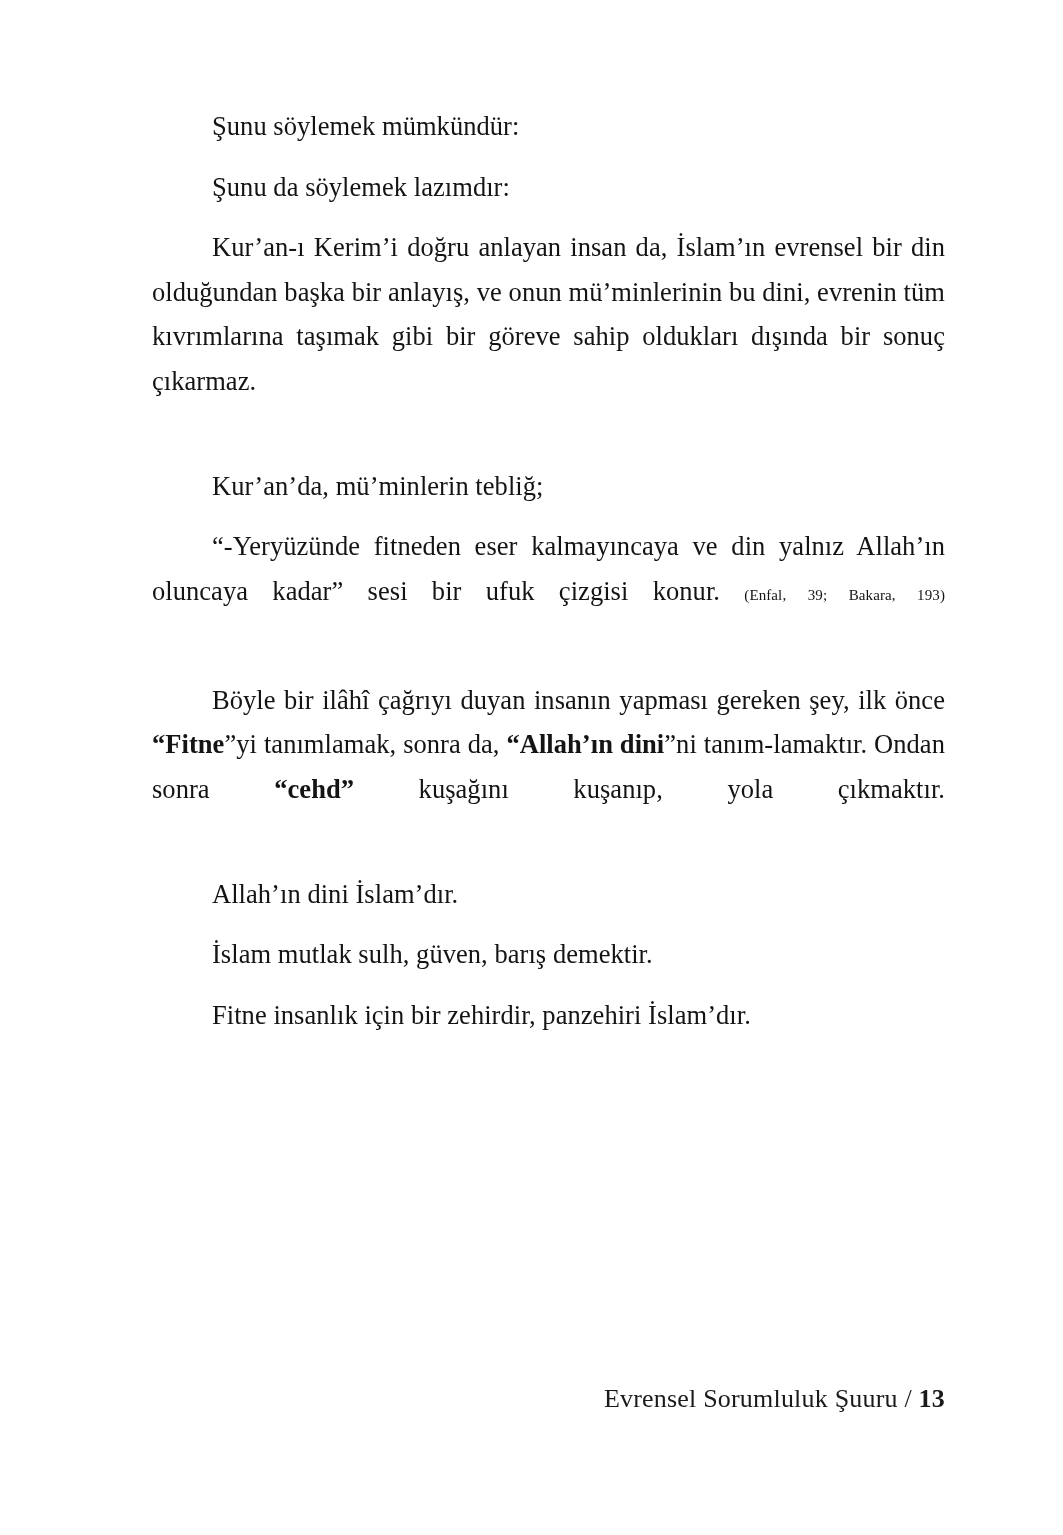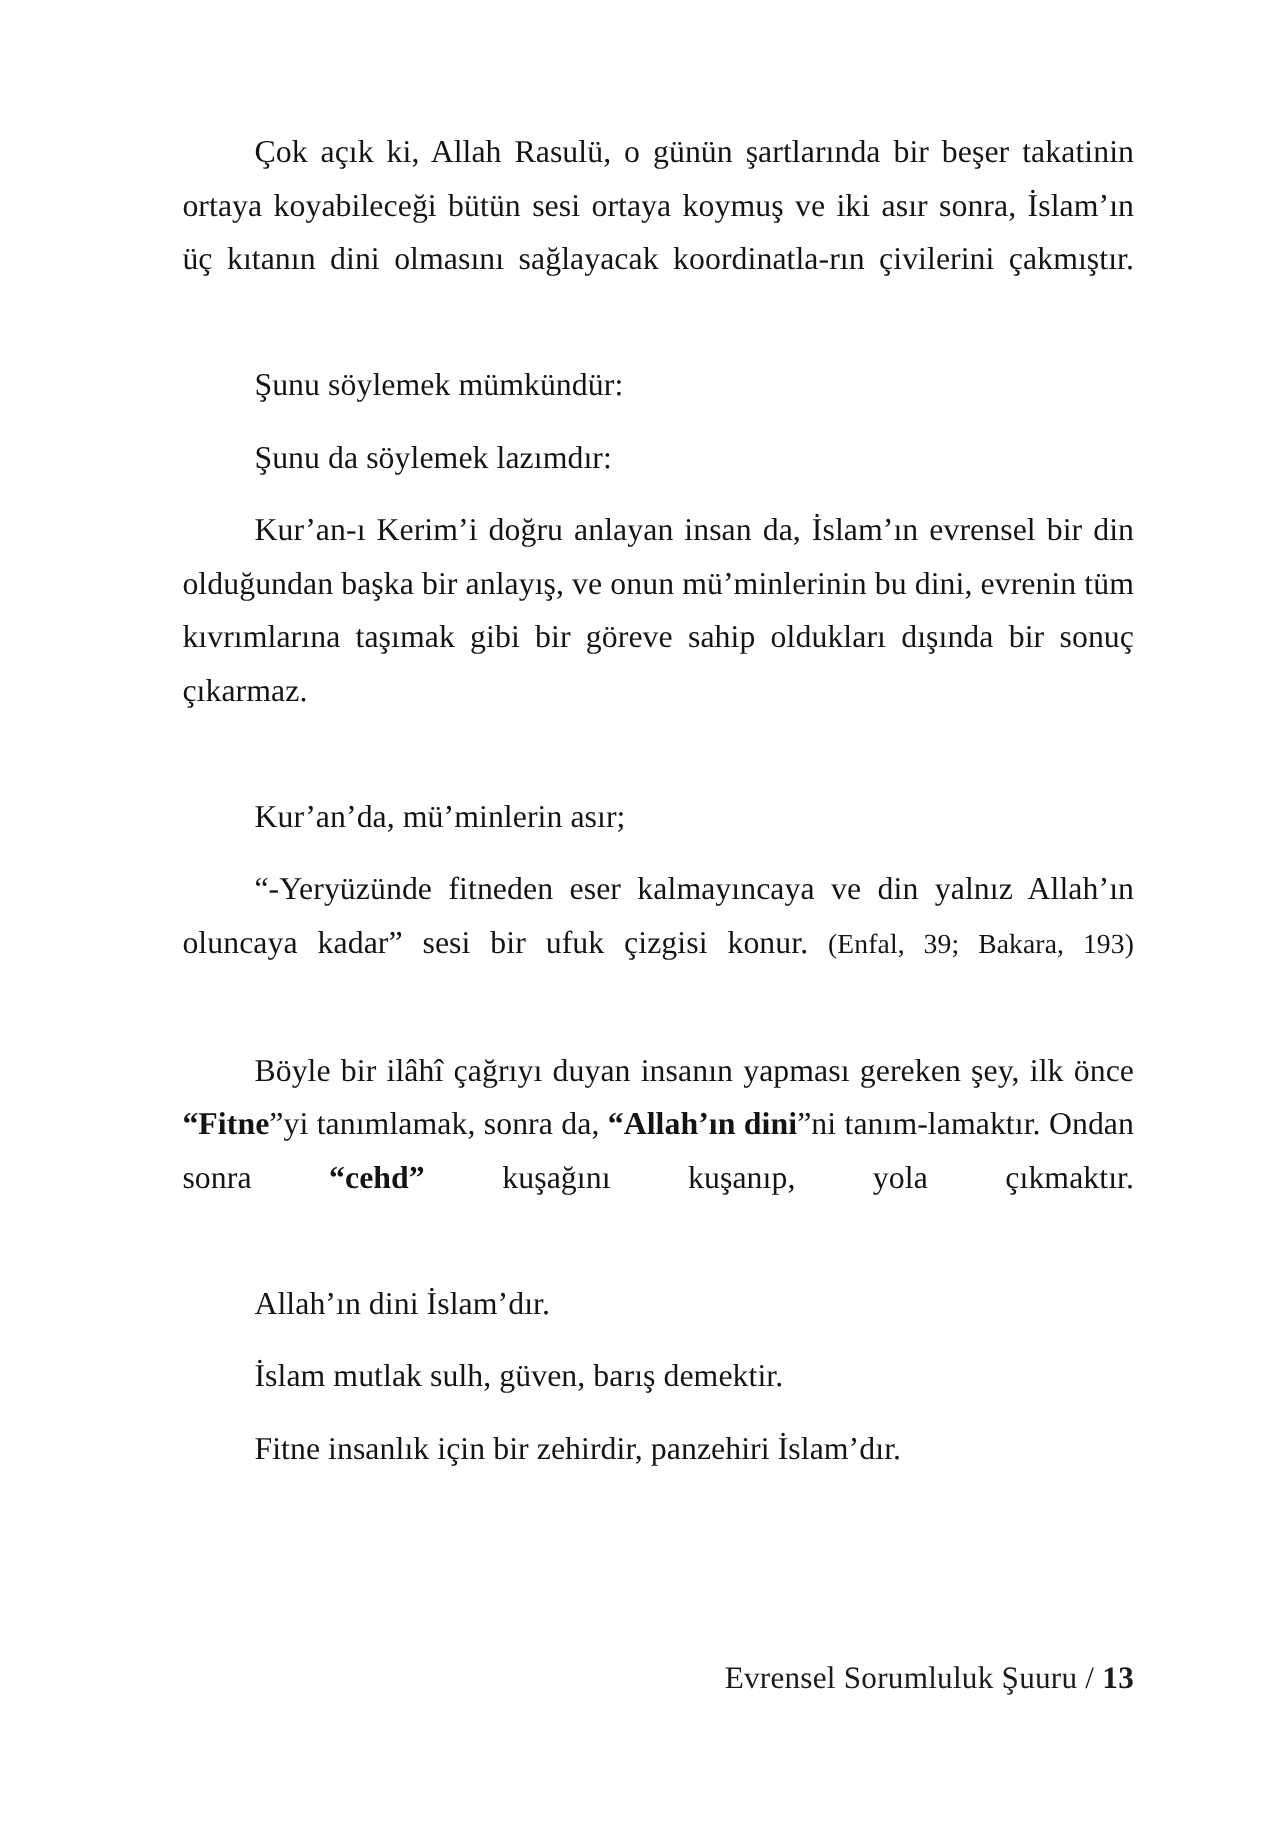--- a/index.html
+++ b/index.html
@@ -58,21 +58,21 @@
 
   .q-bold {
     font-weight: 400;
   }
 
   .inline-bold {
     font-weight: 700;
   }
 
   .citation {
-    font-size: 23px;
+    font-size: 15px;
     line-height: 44.5px;
     letter-spacing: 0.1px;
   }
 
   #footer {
     position: absolute;
     left: 152px;
     top: 1382px;
     width: 793px;
     text-align: right;
@@ -88,30 +88,29 @@
 
   .sp { white-space: pre; }
 </style>
 </head>
 <body>
 
 <div id="page">
 
   <div id="text-column">
 
-    <p class="body-par">Çok açık ki, Allah Rasulü, o günün şartlarında bir beşer takatinin ortaya koyabileceği bütün sesi ortaya koymuş ve iki asır sonra, İslam’ın üç kıtanın dini olmasını sağlayacak koordinatla-rın çivilerini çakmıştır.</p>
 
     <p class="body-par no-justify">Şunu söylemek mümkündür:</p>
 
 
     <p class="body-par no-justify">Şunu da söylemek lazımdır:</p>
 
     <p class="body-par">Kur’an-ı Kerim’i doğru anlayan insan da, İslam’ın evrensel bir din olduğundan başka bir anlayış, ve onun mü’minlerinin bu dini, evrenin tüm kıvrımlarına taşımak gibi bir göreve sahip oldukları dışında bir sonuç çıkarmaz.</p>
 
-    <p class="body-par no-justify">Kur’an’da, mü’minlerin asır;</p>
+    <p class="body-par no-justify">Kur’an’da, mü’minlerin tebliğ;</p>
 
     <p class="body-par"><span class="q-bold">“-Yeryüzünde fitneden eser kalmayıncaya ve din yalnız Allah’ın oluncaya kadar</span><span>”</span><span> sesi bir ufuk çizgisi konur. </span><span class="citation">(Enfal, 39; Bakara, 193)</span></p>
 
     <p class="body-par"><span>Böyle bir ilâhî çağrıyı duyan insanın yapması gereken şey, ilk önce </span><span class="inline-bold">“Fitne</span><span>”yi tanımlamak, sonra da, </span><span class="inline-bold">“Allah’ın dini</span><span>”ni tanım-lamaktır. Ondan sonra </span><span class="inline-bold">“cehd”</span><span> kuşağını kuşanıp, yola çıkmaktır.</span></p>
 
     <p class="body-par no-justify">Allah’ın dini İslam’dır.</p>
 
     <p class="body-par no-justify">İslam mutlak sulh, güven, barış demektir.</p>
 
 

